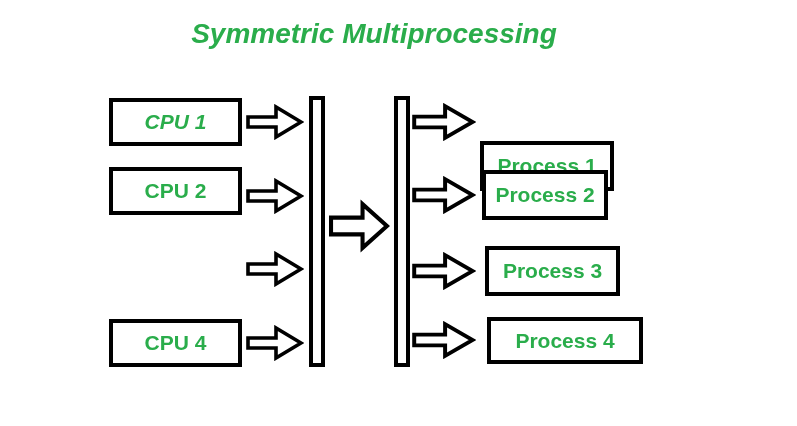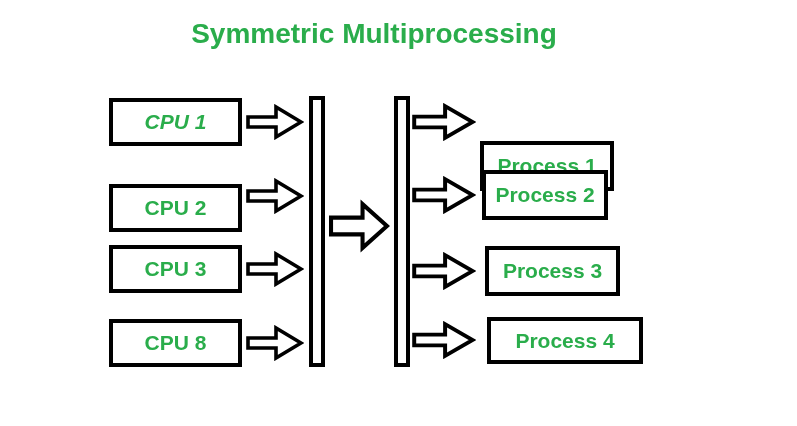--- a/index.html
+++ b/index.html
@@ -16,36 +16,37 @@
     overflow:hidden;
   }
   .title{
     position:absolute;
     top:18px;left:374px;
     transform:translateX(-50%);
     white-space:nowrap;
     font-size:28px;font-weight:bold;
     color:var(--text-green);
     margin:0;
+    font-style:italic;
   }
   .box{
     position:absolute;
     box-sizing:border-box;
     border:4px solid var(--outline-black);
     background:var(--background);
     display:flex;align-items:center;justify-content:center;
   }
   .box .label{
     font-size:21px;font-weight:bold;
     color:var(--text-green);
     white-space:nowrap;
   }
   .cpu-box{left:109px;width:133px;height:48px;}
   .cpu-1{top:98px;font-style:italic;}
-  .cpu-2{top:184px;text-align:center;}
+  .cpu-2{top:167px;text-align:center;}
   .cpu-3{top:245px;}
   .cpu-4{top:319px;}
 
   .proc-box{height:50px;}
   .proc-1{left:480px;top:97px;width:134px;margin-top:44px;}
   .proc-2{left:482px;top:170px;width:126px;}
   .proc-3{left:485px;top:246px;width:135px;justify-content:center;}
   .proc-4{left:487px;top:317px;width:156px;height:47px;}
 
   .bus-bar{
@@ -83,25 +84,22 @@
 <div class="canvas">
 
   <h1 class="title">Symmetric Multiprocessing</h1>
 
   <div class="box cpu-box cpu-1">
     <span class="label">CPU 1</span>
   </div>
   <div class="box cpu-box cpu-2">
     <span class="label">CPU 2</span>
   </div>
-  <div class="box cpu-box cpu-3">
-    <span class="label">CPU 3</span>
-  </div>
   <div class="box cpu-box cpu-4">
-    <span class="label">CPU 8</span>
+    <span class="label">CPU 4</span>
   </div>
 
   <span class="arrow arrow-left al-1">
     <svg viewBox="0 0 58 36" preserveAspectRatio="none">
         <polygon points="2,13 30,13 30,3 55,18 30,33 30,23 2,23"></polygon>
       </svg>
   </span>
   <span class="arrow arrow-left al-2">
     <svg viewBox="0 0 58 36" preserveAspectRatio="none">
         <polygon points="2,13 30,13 30,3 55,18 30,33 30,23 2,23"></polygon>

